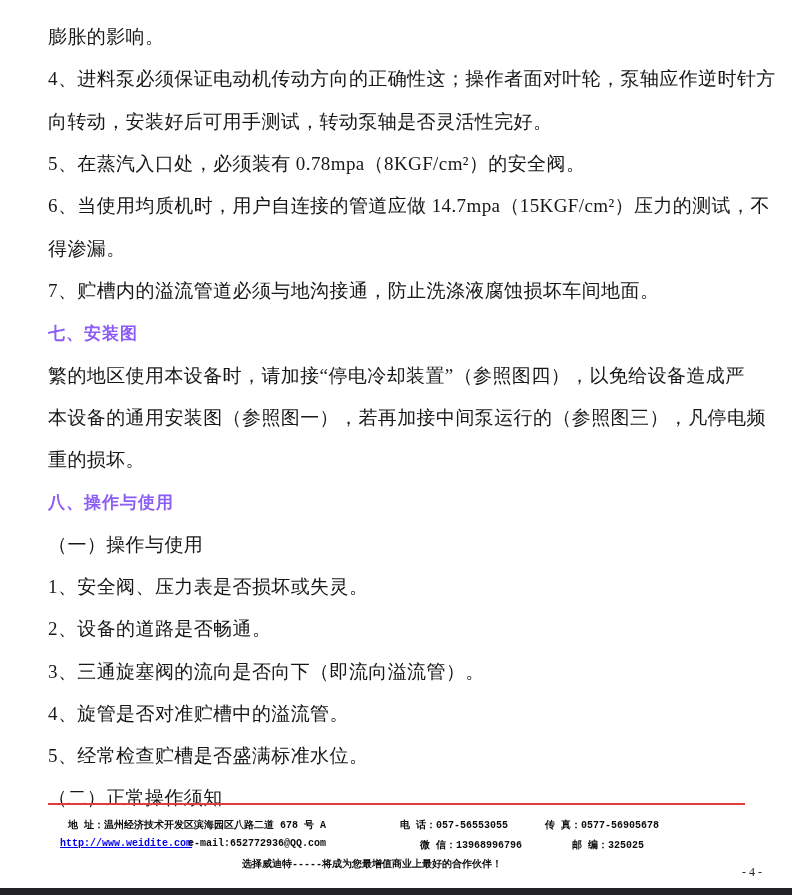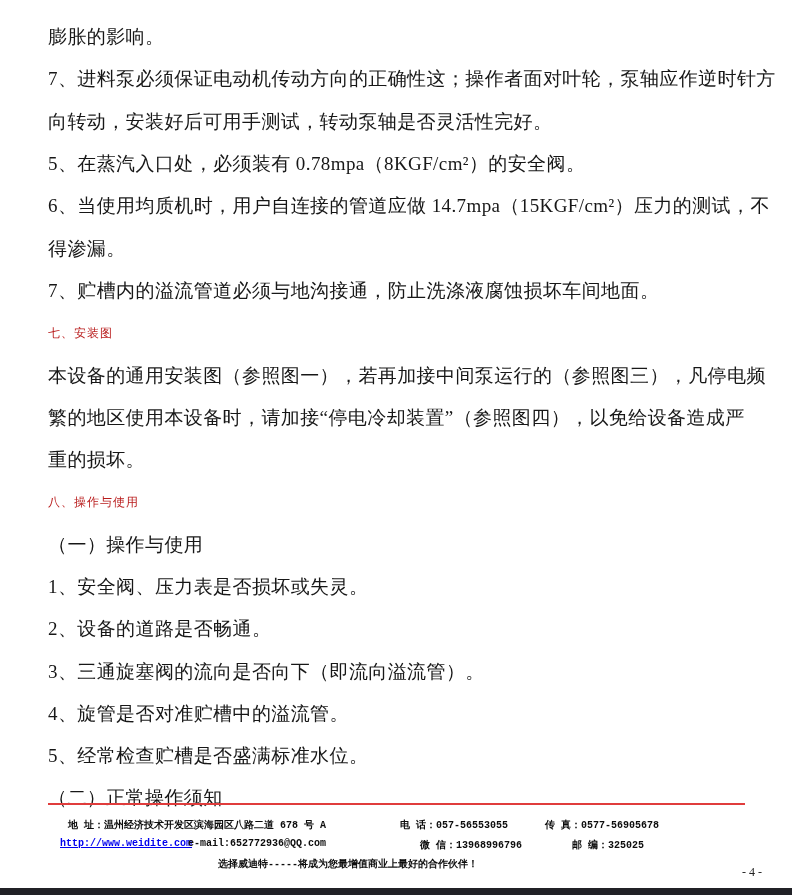--- a/index.html
+++ b/index.html
@@ -21,24 +21,24 @@
   .line {
     height: 42.3px;
     display: flex;
     align-items: center;
     font-size: 19px;
     letter-spacing: 0.4px;
     white-space: nowrap;
   }
   .line.heading {
     font-family: "Liberation Sans", "DejaVu Sans", sans-serif;
-    font-weight: normal;
-    font-size: 12px;
+    font-weight: bold;
+    font-size: 17px;
     letter-spacing: 1px;
-    color: #b91c1c;
+    color: #8b5cf6;
   }
   .footer {
     position: absolute;
     left: 48px;
     top: 803px;
     width: 697px;
     height: 80px;
     font-family: Liberation Mono, monospace;
     font-weight: bold;
     font-size: 10px;
@@ -47,21 +47,21 @@
   .red-rule {
     position: absolute;
     left: 0; top: 0;
     width: 697px;
     height: 2px;
     background: #e03c3c;
   }
   .f-item { position: absolute; white-space: nowrap; }
   .f-row1 .f-item { top: 15px; }
   .f-row2 .f-item { top: 35px; }
-  .f-row3 .f-item { top: 54px; }
+  .f-row3 .f-item { top: 54px; margin-left: 24px; }
   .link {
     color: #0000ee;
     text-decoration: underline;
     cursor: pointer;
     text-align: center;
   }
   .page-number {
     position: absolute;
     left: 742px;
     top: 865px;
@@ -79,29 +79,29 @@
     background: #212126;
   }
 </style>
 </head>
 <body>
 
 <div class="page">
 
   <div class="content">
     <div class="line body">膨胀的影响。</div>
-    <div class="line body">7、进料泵必须保证电动机传动方向的正确性这；操作者面对叶轮，泵轴应作逆时针方</div>
+    <div class="line body">4、进料泵必须保证电动机传动方向的正确性这；操作者面对叶轮，泵轴应作逆时针方</div>
     <div class="line body">向转动，安装好后可用手测试，转动泵轴是否灵活性完好。</div>
     <div class="line body">5、在蒸汽入口处，必须装有 0.78mpa（8KGF/cm²）的安全阀。</div>
     <div class="line body">6、当使用均质机时，用户自连接的管道应做 14.7mpa（15KGF/cm²）压力的测试，不</div>
     <div class="line body">得渗漏。</div>
     <div class="line body">7、贮槽内的溢流管道必须与地沟接通，防止洗涤液腐蚀损坏车间地面。</div>
     <div class="line heading">七、安装图</div>
+    <div class="line body">繁的地区使用本设备时，请加接“停电冷却装置”（参照图四），以免给设备造成严</div>
     <div class="line body">本设备的通用安装图（参照图一），若再加接中间泵运行的（参照图三），凡停电频</div>
-    <div class="line body">繁的地区使用本设备时，请加接“停电冷却装置”（参照图四），以免给设备造成严</div>
     <div class="line body">重的损坏。</div>
     <div class="line heading">八、操作与使用</div>
     <div class="line body">（一）操作与使用</div>
     <div class="line body">1、安全阀、压力表是否损坏或失灵。</div>
     <div class="line body">2、设备的道路是否畅通。</div>
     <div class="line body">3、三通旋塞阀的流向是否向下（即流向溢流管）。</div>
     <div class="line body">4、旋管是否对准贮槽中的溢流管。</div>
     <div class="line body">5、经常检查贮槽是否盛满标准水位。</div>
     <div class="line body">（二）正常操作须知</div>
   </div>

